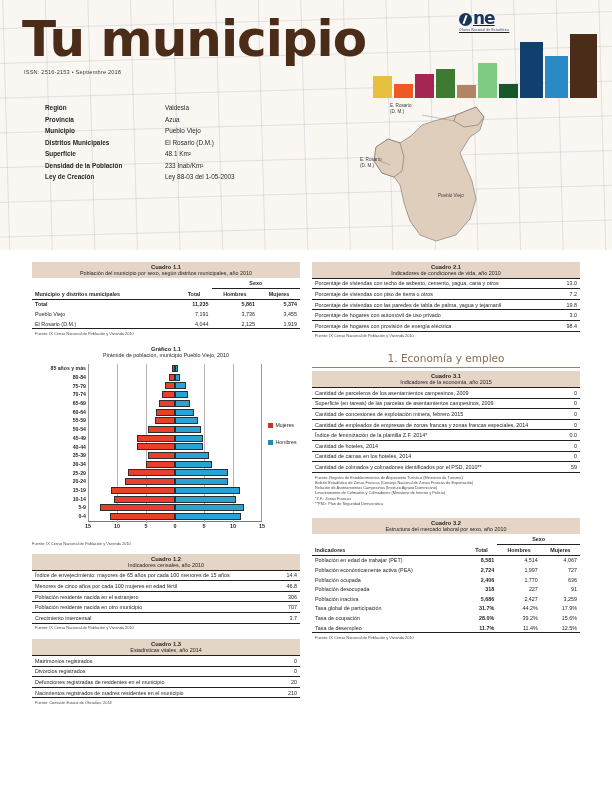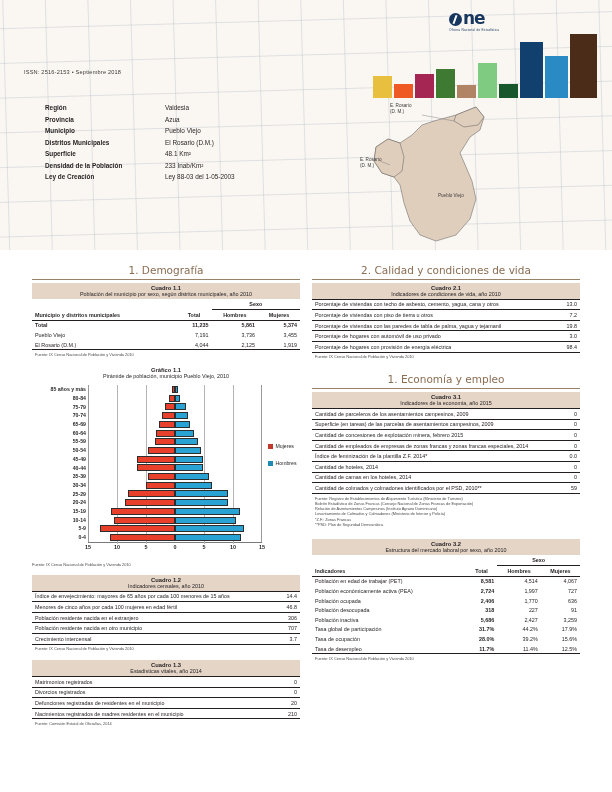--- a/index.html
+++ b/index.html
@@ -42,22 +42,22 @@
     color: #f28c1e;
     font-family: "DejaVu Sans", sans-serif;
     letter-spacing: -0.5px;
   }
   .issn {
     position: absolute; left: 24px; top: 69px;
     font-size: 5.6px; color: #3b3b3b; letter-spacing: .2px;
   }
   
   .one-logo {
-    position: absolute; left: 449px; top: 10px;
-    width: 48px; height: 22px;
+    position: absolute; left: 459px; top: 10px;
+    width: 48px; height: 22px; text-decoration: underline;
   }
   .one-logo .word {
     font-family: "DejaVu Sans", sans-serif;
     font-size: 17px; font-weight: bold; color: #17365d;
     letter-spacing: -1px; line-height: 17px;
   }
   .one-logo .circle {
     display: inline-block; width: 13px; height: 13px;
     border-radius: 50%; background: #17365d; position: relative;
     vertical-align: -2px; margin-right: 1px;
@@ -157,20 +157,21 @@
   .legend .sw-m { background: #1f8ab5; }
 </style>
 </head>
 <body>
 
 <div class="page">
 
   <div class="header">
     <div class="grid-bg"></div>
 
+    <div class="masthead">Tu municipio</div>
     <div class="issn">ISSN: 2516-2153  •  Septiembre 2018</div>
 
     <div class="one-logo">
       <div class="word"><span class="circle"></span><span>ne</span></div>
       <div class="tag">Oficina Nacional de Estadística</div>
     </div>
 
     <div class="hdr-bars">
         <div class="b" style="left: 0px; width: 19px; height: 22px; background: rgb(232, 191, 62);"></div>
         <div class="b" style="left: 21px; width: 19px; height: 14px; background: rgb(239, 90, 36);"></div>
@@ -224,21 +225,20 @@
         </div>
       <div class="row">
           <div class="k">Ley de Creación</div>
           <div class="v">Ley 88-03 del 1-05-2003</div>
         </div>
     </div>
   </div>
 
   <div class="col-left">
 
-    <div class="sec-title">1. Demografía</div>
 
     <table class="cuadro">
       <tbody>
           <tr>
             <td class="cap" colspan="4">
         <div class="t1">Cuadro 1.1</div>
         <div class="t2">Población del municipio por sexo, según distritos municipales, año 2010</div>
       </td>
           </tr>
       <tr>
@@ -421,21 +421,20 @@
           </tr>
       <tr>
             <td class="src" colspan="2">Fuente: Comisión Estatal de Oficialías, 2014</td>
           </tr>
     </tbody>
       </table>
   </div>
 
   <div class="col-right">
 
-    <div class="sec-title">2. Calidad y condiciones de vida</div>
 
     <table class="cuadro">
       <tbody>
           <tr>
             <td class="cap" colspan="2">
         <div class="t1">Cuadro 2.1</div>
         <div class="t2">Indicadores de condiciones de vida, año 2010</div>
       </td>
           </tr>
       <tr>

